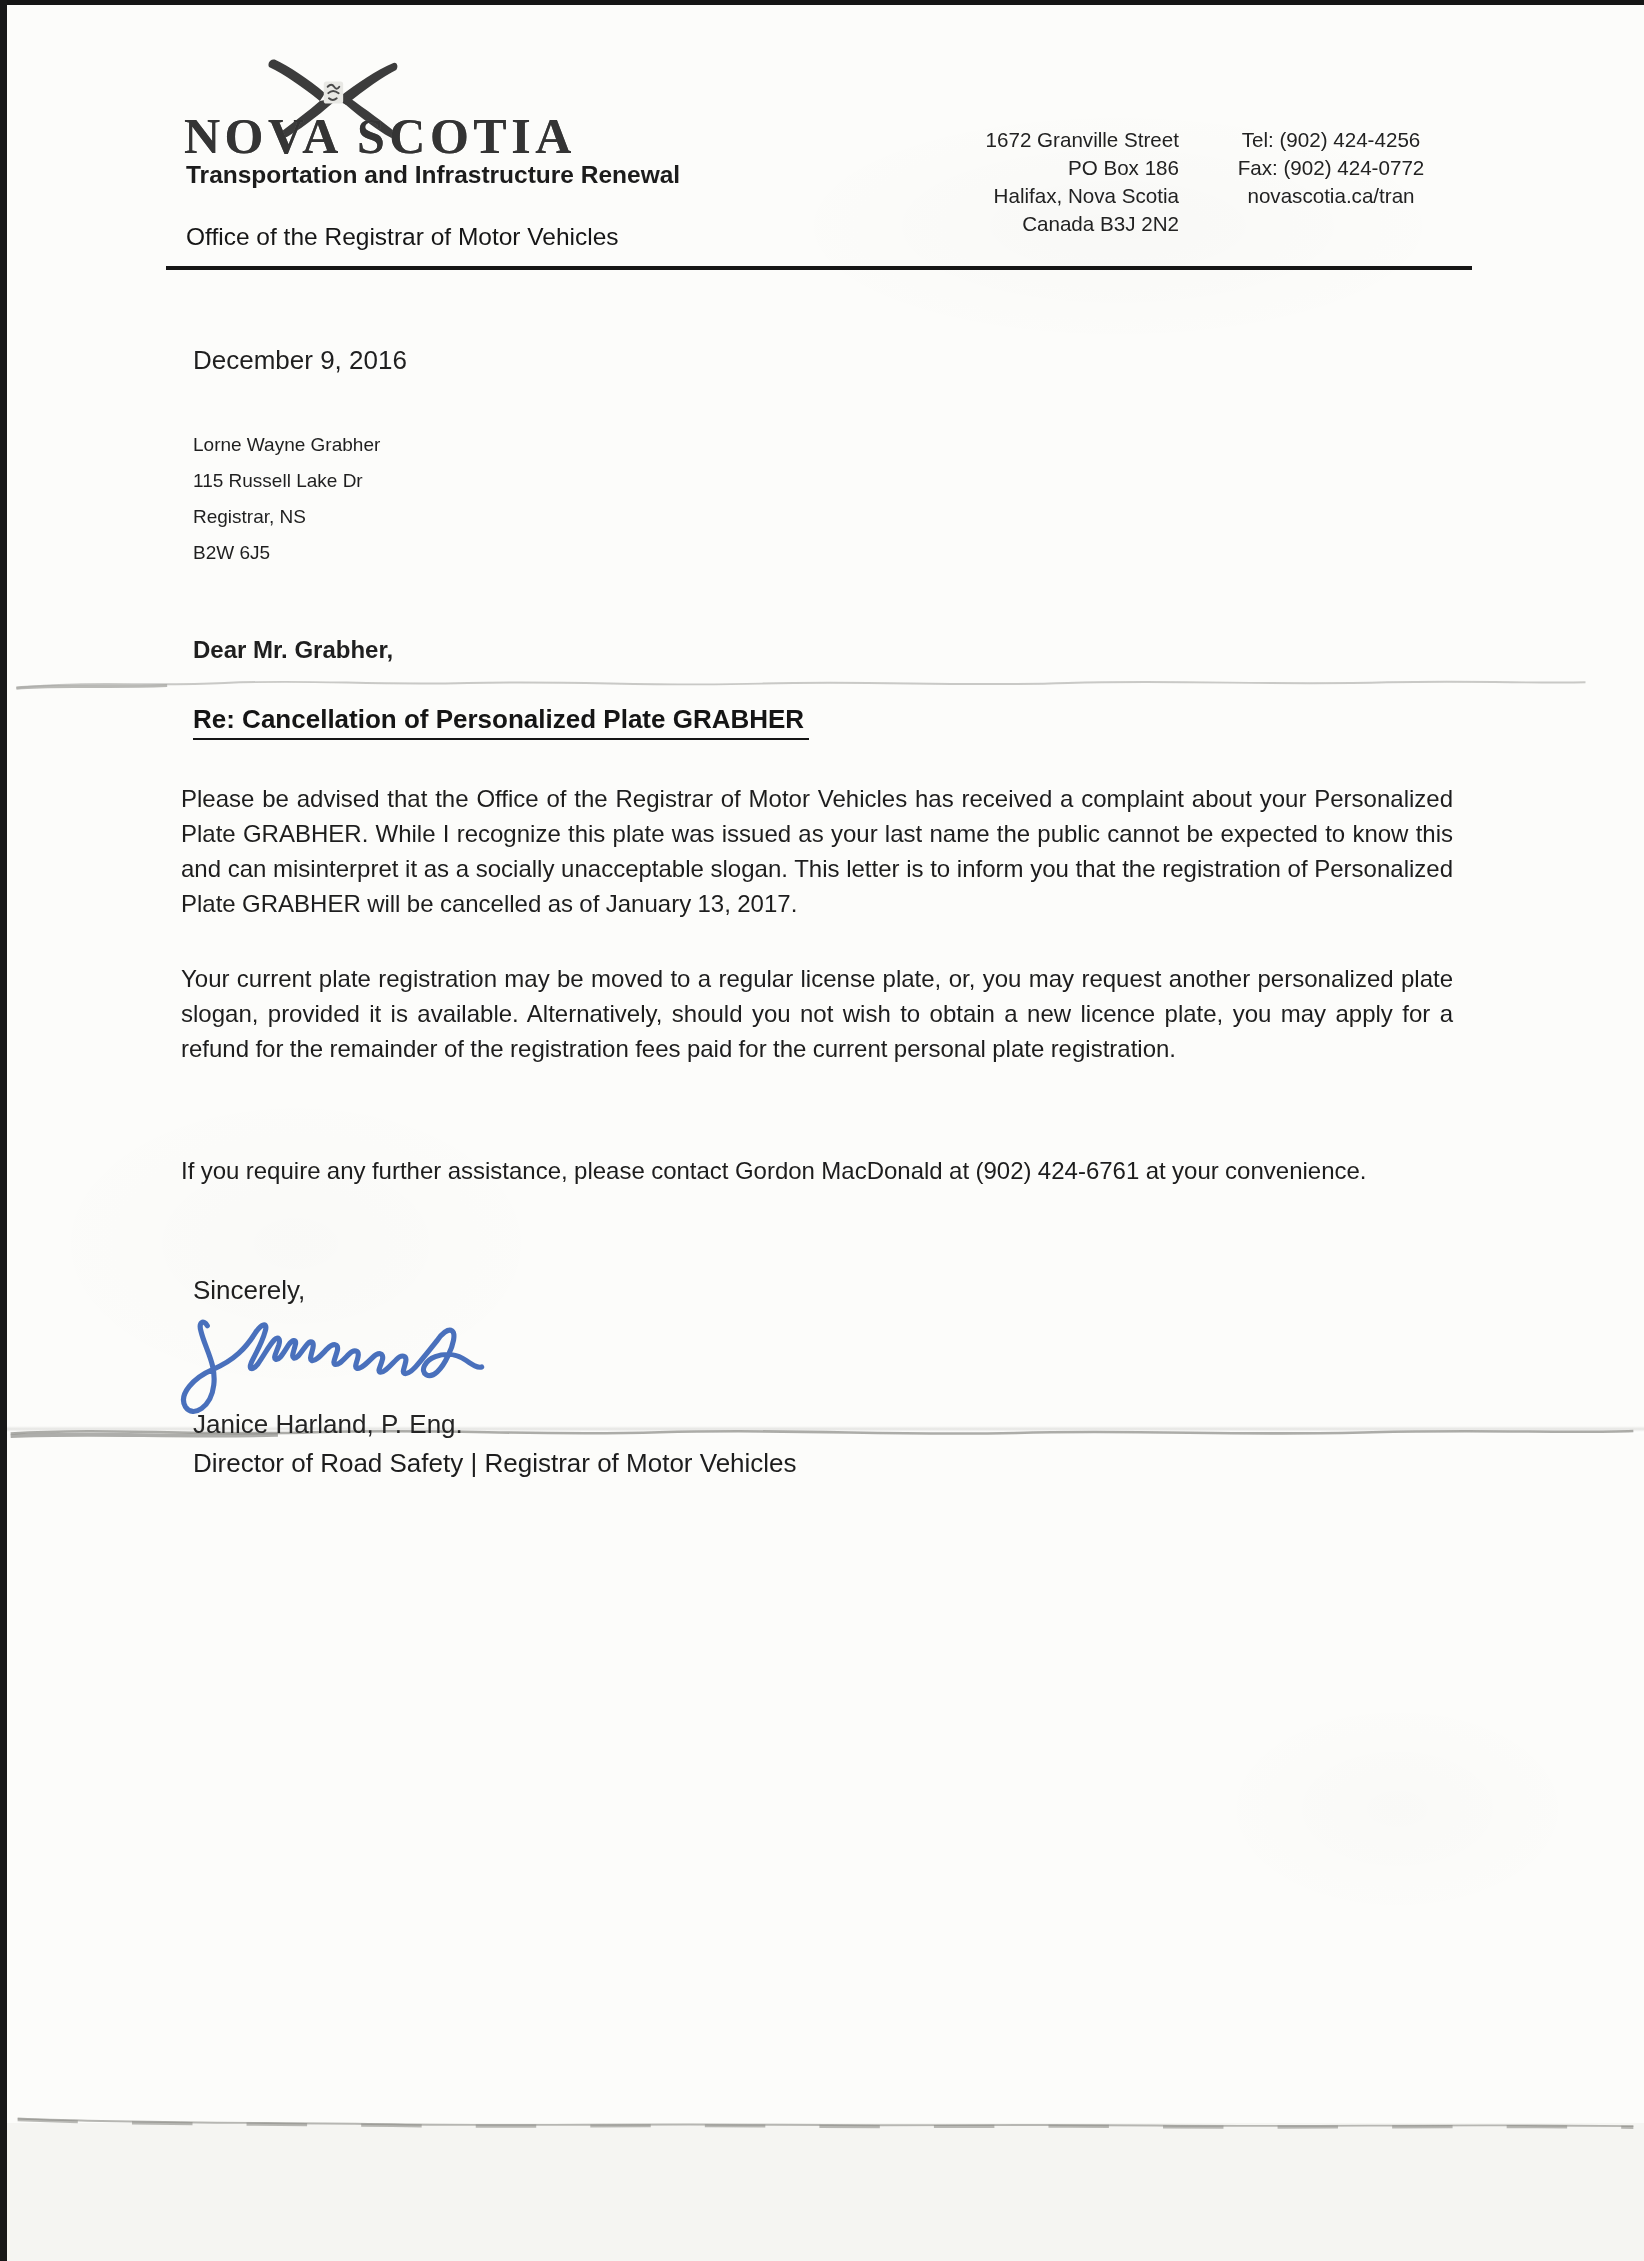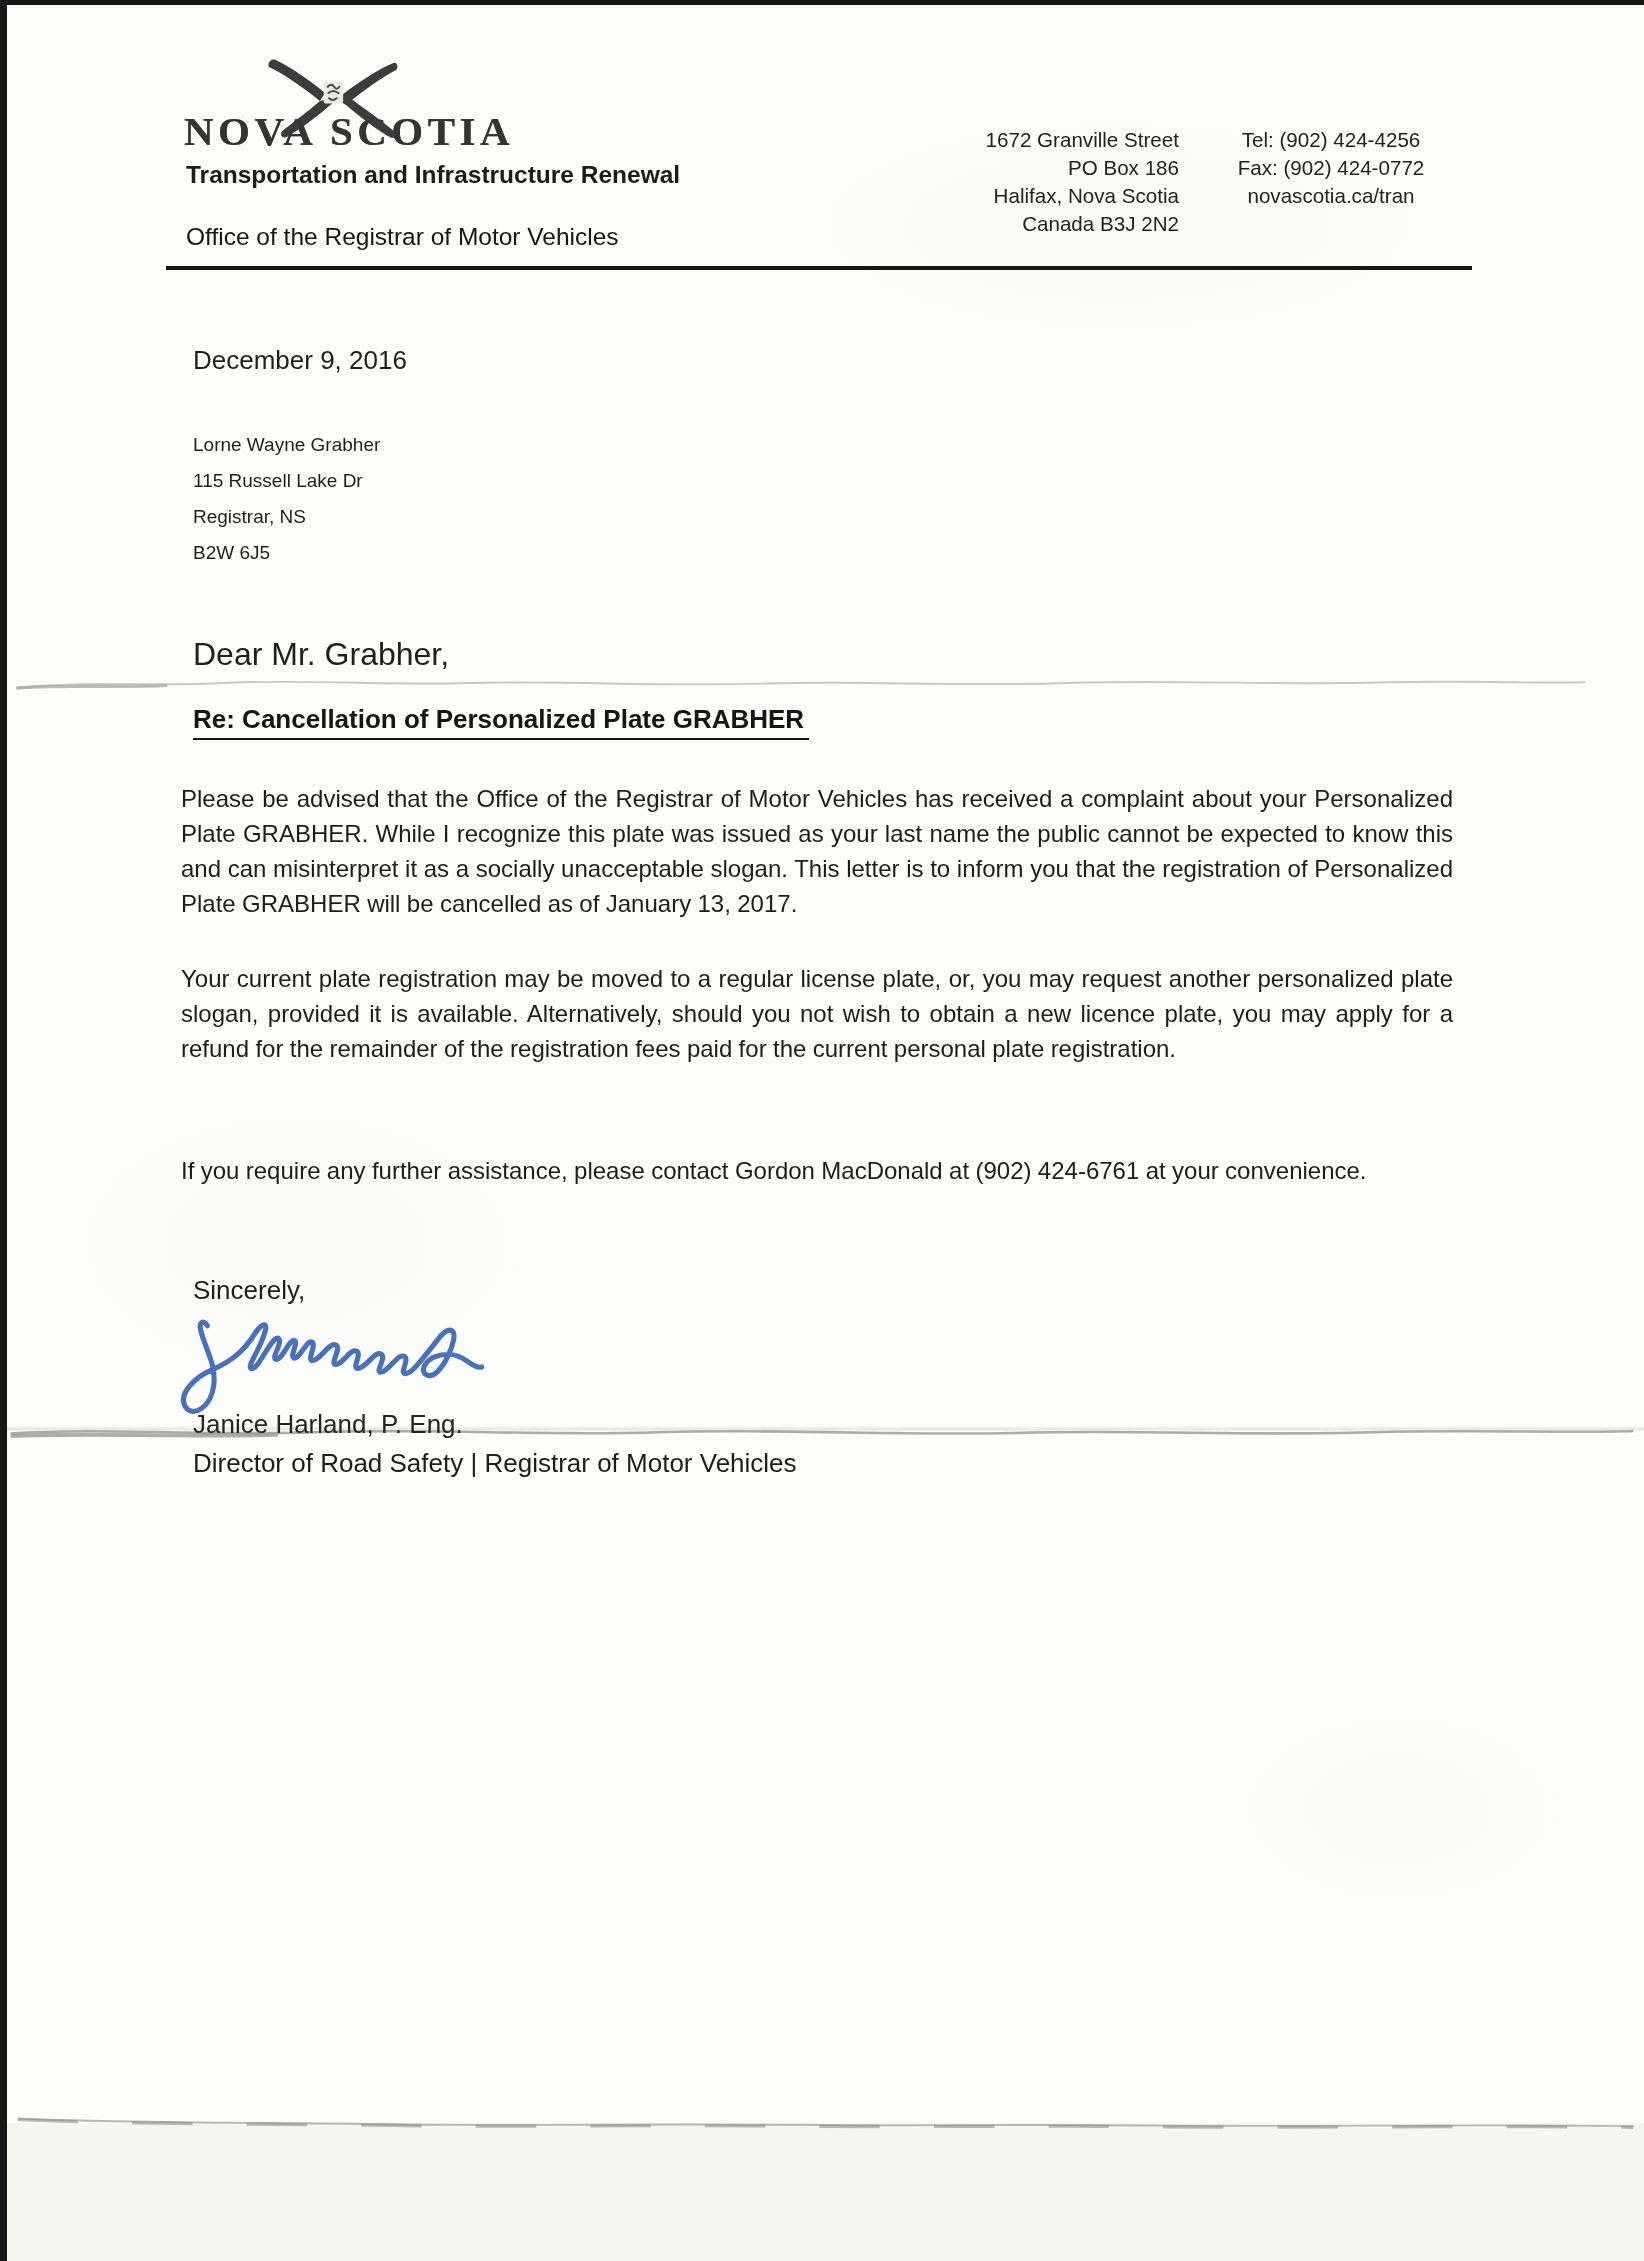--- a/index.html
+++ b/index.html
@@ -20,21 +20,21 @@
 
   
   .edge-top { left: 0; top: 0; width: 1644px; height: 4.5px; background: #151515; }
   .edge-left { left: 0; top: 0; width: 7px; height: 2261px; background: #181818; }
   .paper-bottom-area { left: 7px; top: 2123px; width: 1637px; height: 139px; background: #f5f5f2; }
 
   
   .wordmark {
     left: 184px; top: 107px;
     font-family: "Liberation Serif", serif;
-    font-weight: bold; font-size: 41px; letter-spacing: 4.5px;
+    font-weight: bold; font-size: 50px; letter-spacing: 4.5px;
     color: #343434;
     text-shadow: 0 0 0.6px #6b6b6b;
   }
   .dept-line {
     left: 186px; top: 161px;
     font-weight: bold; font-size: 24.5px; color: #1c1c1c;
   }
   .office-line {
     left: 186px; top: 223px;
     font-weight: normal; font-size: 24.5px; color: #161616;
@@ -46,21 +46,21 @@
     text-align: right; font-size: 20.6px; line-height: 28px; color: #222;
   }
   .tel-block {
     left: 1199px; top: 126px; width: 264px;
     text-align: center; font-size: 20.6px; line-height: 28px; color: #222;
   }
 
   
   .date-line { left: 193px; top: 345px; font-size: 26px; }
   .recipient { left: 193px; top: 427px; font-size: 19px; line-height: 36px; }
-  .salutation { left: 193px; top: 636px; font-size: 32px; }
+  .salutation { left: 193px; top: 636px; font-size: 24px; font-weight: bold; }
   .subject {
     left: 193px; top: 704px;
     font-size: 26px; font-weight: bold; color: #151515;
     border-bottom: 2.6px solid #151515; padding: 0 5.2px 2.6px 0;
   }
   .para {
     left: 181px; width: 1272px;
     font-size: 24px; line-height: 35px; text-align: justify;
     color: #1d1d1d; word-spacing: -0.3px;
   }

